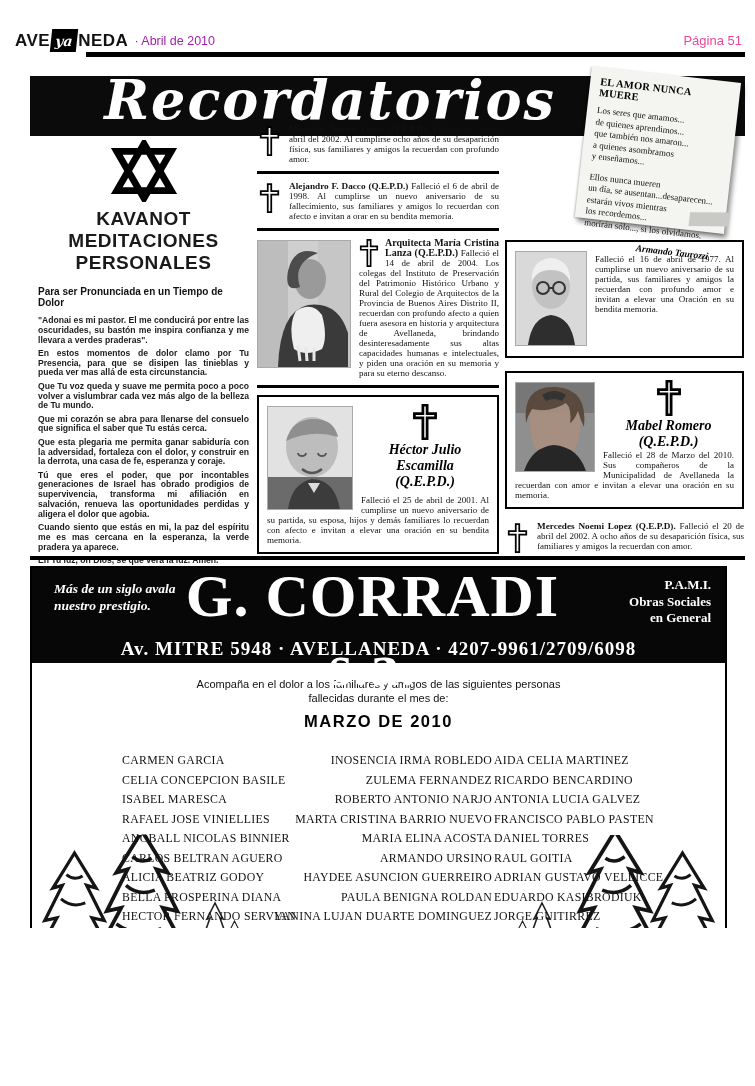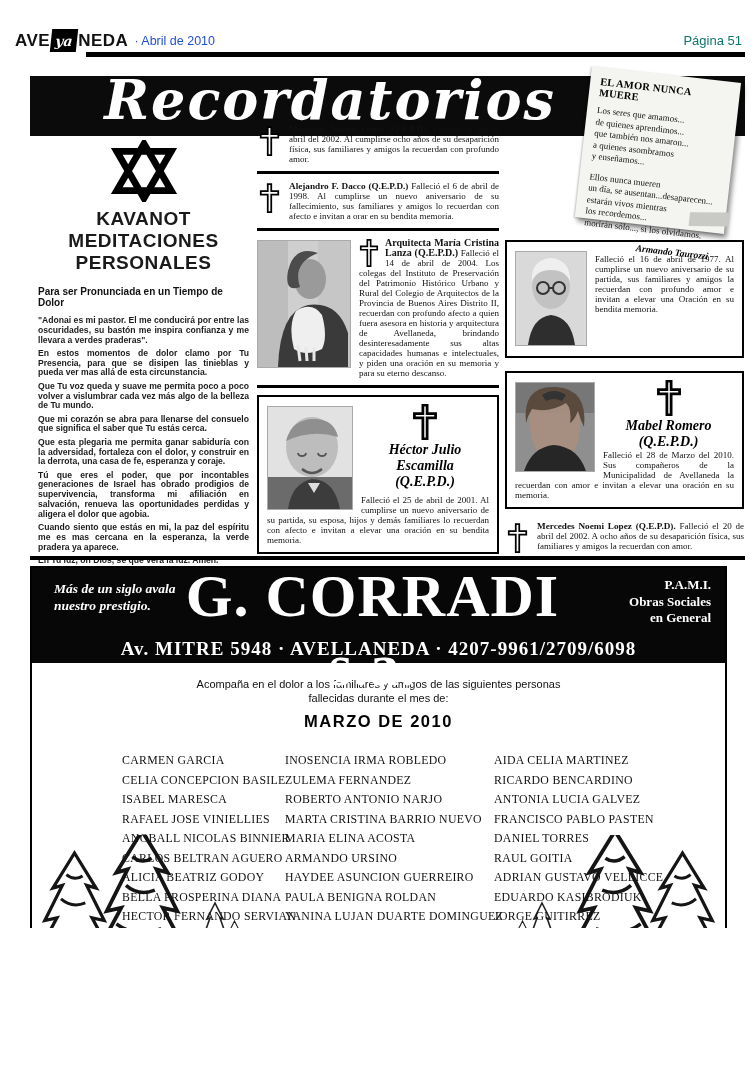--- a/index.html
+++ b/index.html
@@ -4,22 +4,22 @@
 <style>
   * { margin:0; padding:0; box-sizing:border-box; }
   body { background:#fff; font-family:"Liberation Serif", serif; }
   .page { position:relative; width:755px; height:928px; background:#fff; overflow:hidden; }
 
   
   .masthead { position:absolute; left:15px; top:29px; display:flex; align-items:center; font-family:"Liberation Sans", sans-serif; }
   .logo-word { font-weight:bold; font-size:17px; letter-spacing:.5px; color:#111; }
   .logo-box { background:#000; color:#fff; width:26px; height:23px; margin:0 1px; display:flex; align-items:center; justify-content:center;
               font-family:"DejaVu Serif", serif; font-style:italic; font-weight:bold; font-size:14px; transform:skewX(-6deg); }
-  .masthead-date { font-size:12.5px; color:#1d4ed8; margin-left:6px; }
-  .page-number { position:absolute; right:13px; top:33px; font-family:"Liberation Sans", sans-serif; font-size:13px; color:#0f766e; }
+  .masthead-date { font-size:12.5px; color:#a21caf; margin-left:6px; }
+  .page-number { position:absolute; right:13px; top:33px; font-family:"Liberation Sans", sans-serif; font-size:13px; color:#ec4899; }
   .header-rule { position:absolute; left:86px; top:52px; width:659px; height:5px; background:#000; }
 
   
   .title-banner { position:absolute; left:30px; top:76px; width:715px; height:60px; background:#0b0b0b; }
   .title-script { position:absolute; left:0; top:-8px; width:600px; text-align:center; color:#fff;
                   font-family:"DejaVu Serif", serif; font-style:italic; font-weight:bold; font-size:54px; letter-spacing:2px; }
 
   
   .note-card { position:absolute; left:592px; top:66px; width:150px; height:152px; background:#f4f4f1;
                transform:rotate(6.5deg); transform-origin:top left; box-shadow:3px 4px 5px rgba(0,0,0,.45), -1px 1px 2px rgba(0,0,0,.2);
@@ -66,21 +66,21 @@
   .corradi-tagline { position:absolute; left:22px; top:12px; width:130px; font-style:italic; font-weight:bold; font-size:13.5px; line-height:17px; }
   .corradi-name { position:absolute; left:130px; right:142px; top:-6px; text-align:center; font-weight:bold; font-size:60px; letter-spacing:1px;
                   font-family:"Liberation Serif", serif; }
   .corradi-services { position:absolute; right:14px; top:9px; text-align:right; font-weight:bold; font-size:13px; line-height:16.5px; }
   .corradi-address { position:absolute; left:0; right:0; bottom:3px; text-align:center; font-weight:bold; font-size:19px; letter-spacing:1px; }
   .corradi-intro { margin-top:14px; text-align:center; font-family:"Liberation Sans", sans-serif; font-size:11px; line-height:14px; color:#111; }
   .corradi-month { margin-top:7px; text-align:center; font-family:"Liberation Sans", sans-serif; font-weight:bold; font-size:16.5px; letter-spacing:1.5px; }
   .names-area { position:absolute; left:0; top:183px; width:100%; height:240px; z-index:2; }
   .names-col { position:absolute; top:0; }
   .names-col-1 { left:90px; }
-  .names-col-2 { left:253px; }
+  .names-col-2 { left:242px;text-align:right; }
   .names-col-3 { left:462px; }
   .name-line { font-size:11.8px; line-height:19.5px; letter-spacing:.3px; color:#111; white-space:nowrap; }
   .landscape { position:absolute; left:0; bottom:0; width:100%; height:205px; z-index:1; }
 </style>
 </head>
 <body>
 
 <div class="page">
 
   <div class="masthead">

